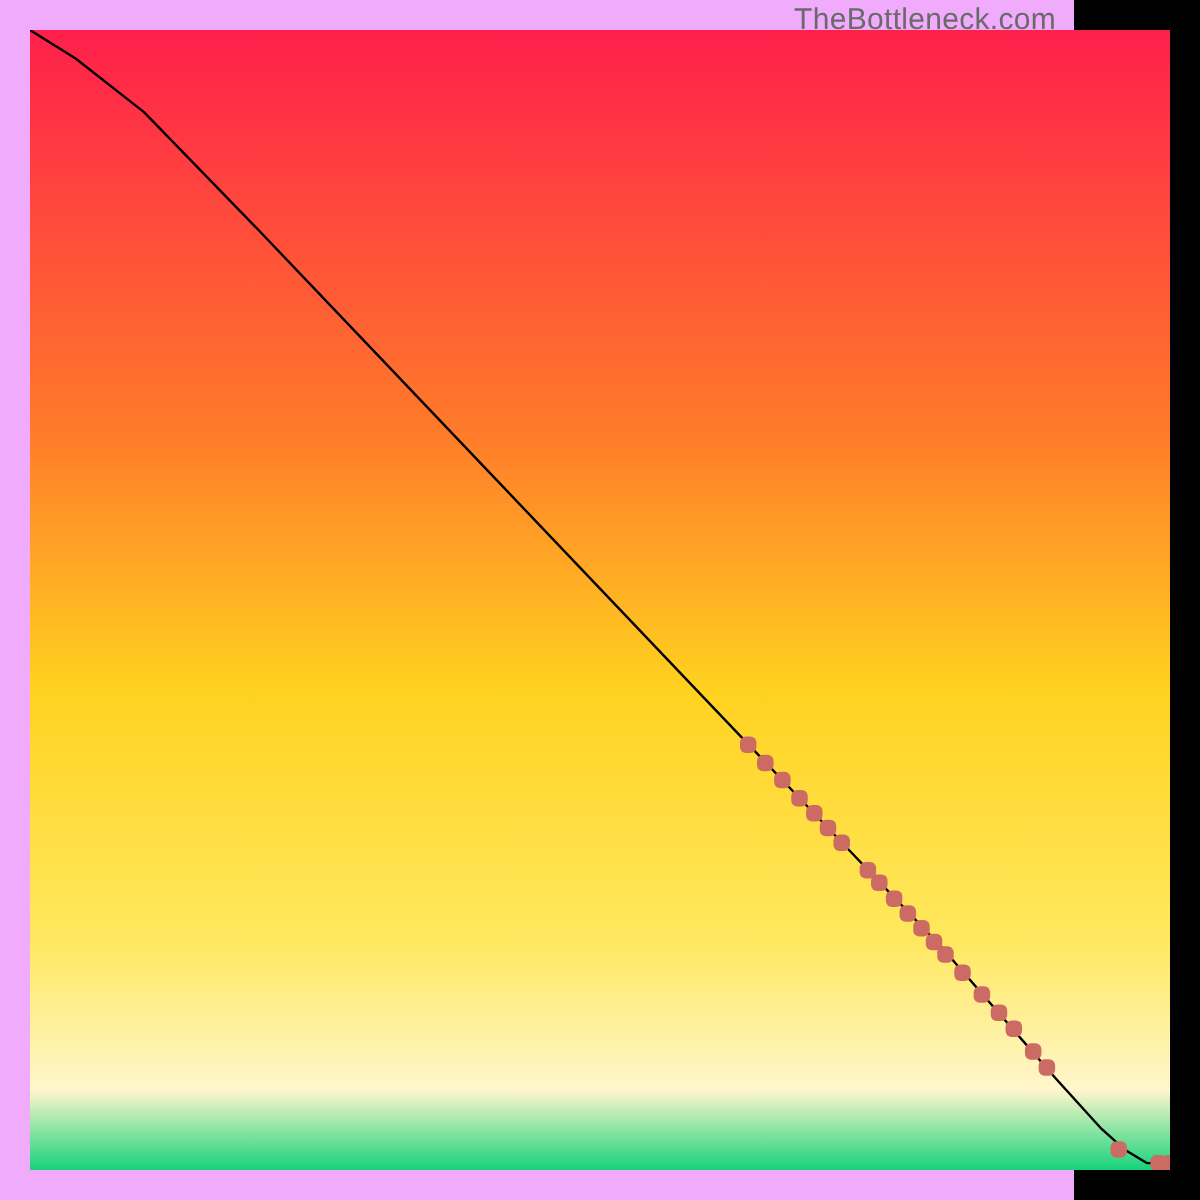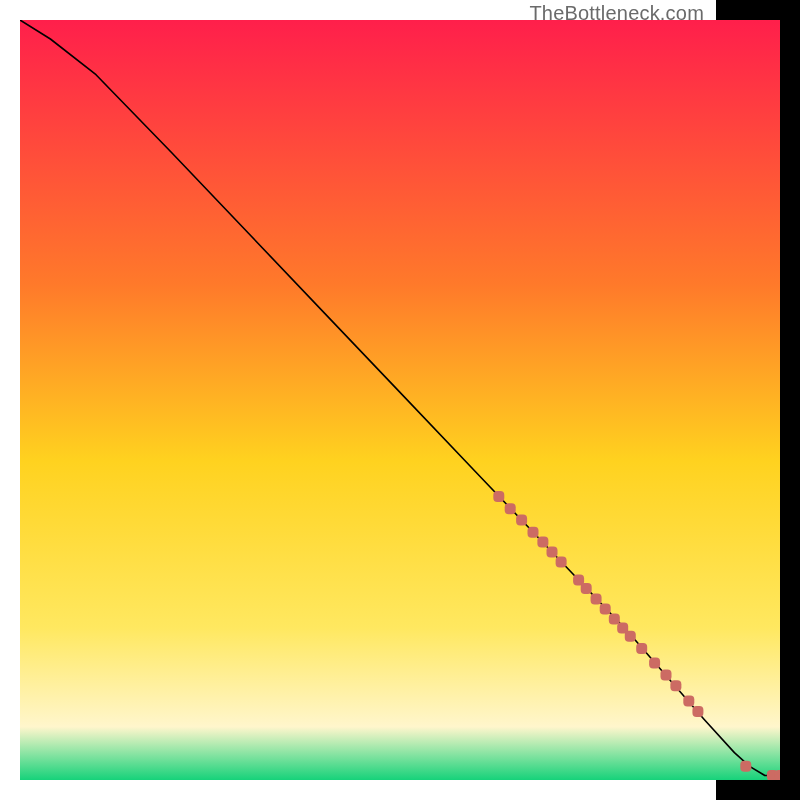--- a/index.html
+++ b/index.html
@@ -7,21 +7,21 @@
     padding: 0;
     width: 800px;
     height: 800px;
     background: #000;
     overflow: hidden;
   }
   .stage {
     position: relative;
     width: 716px;
     height: 800px;
-    background: #ffffff;
+    background: #f0abfc;
   }
   .plot {
     position: absolute;
     left: 20px;
     top: 20px;
     width: 760px;
     height: 760px;
   }
   .plot svg {
     display: block;

